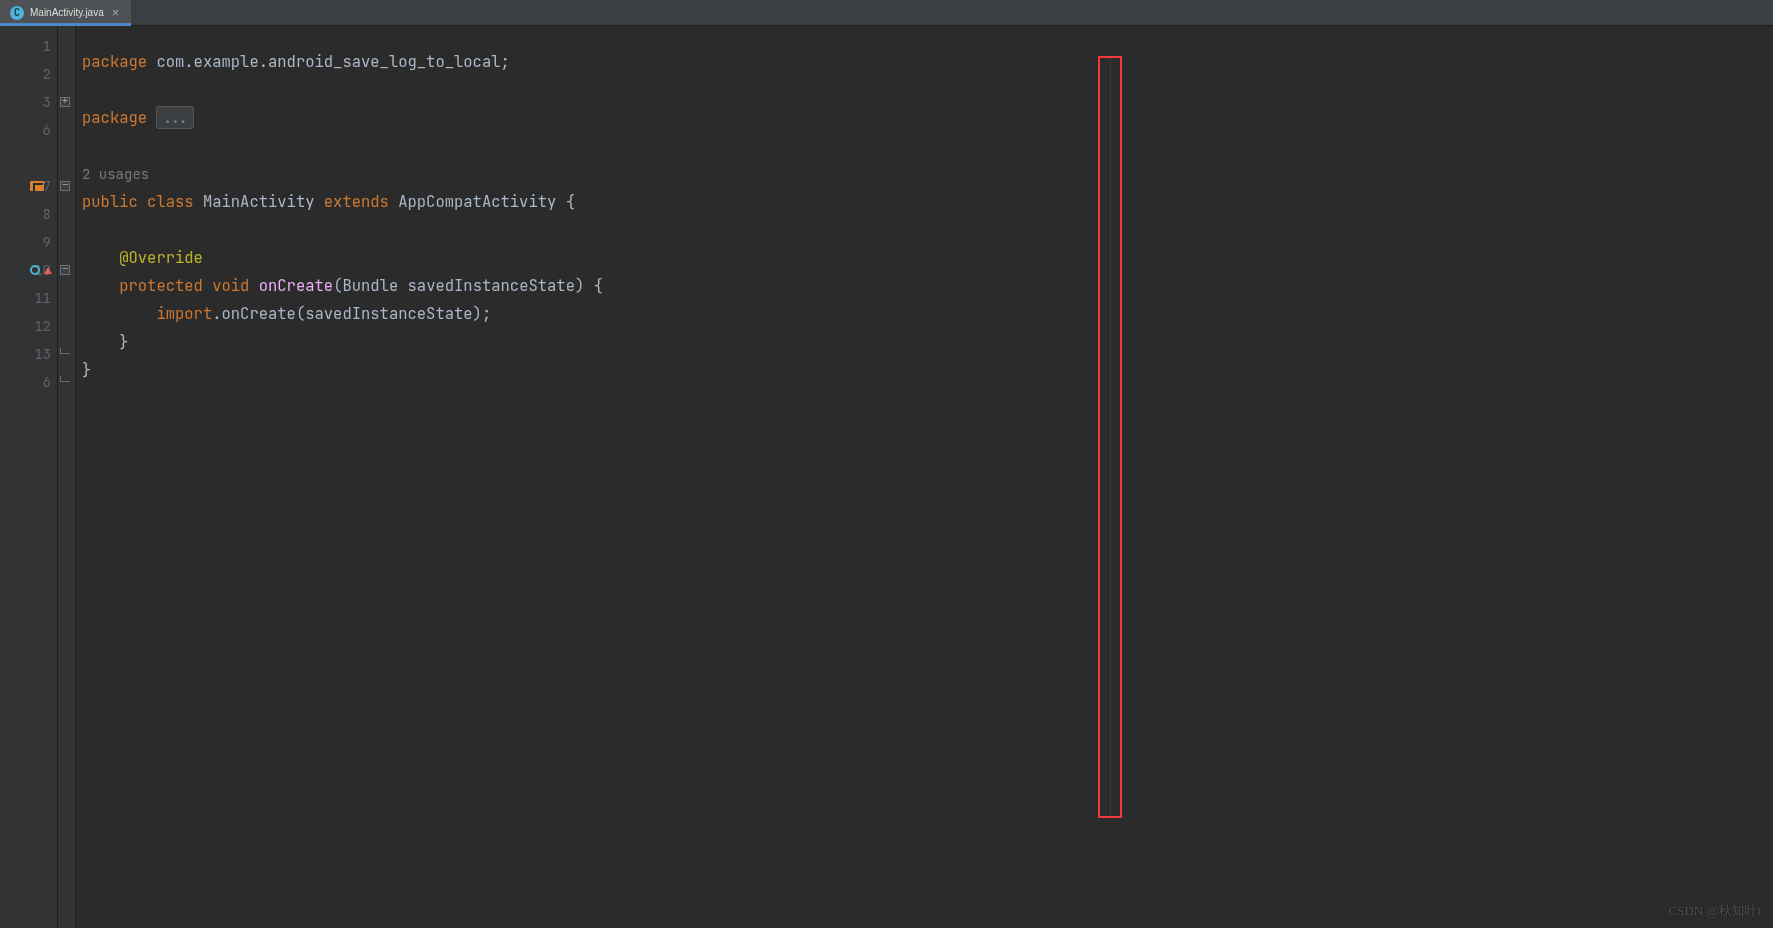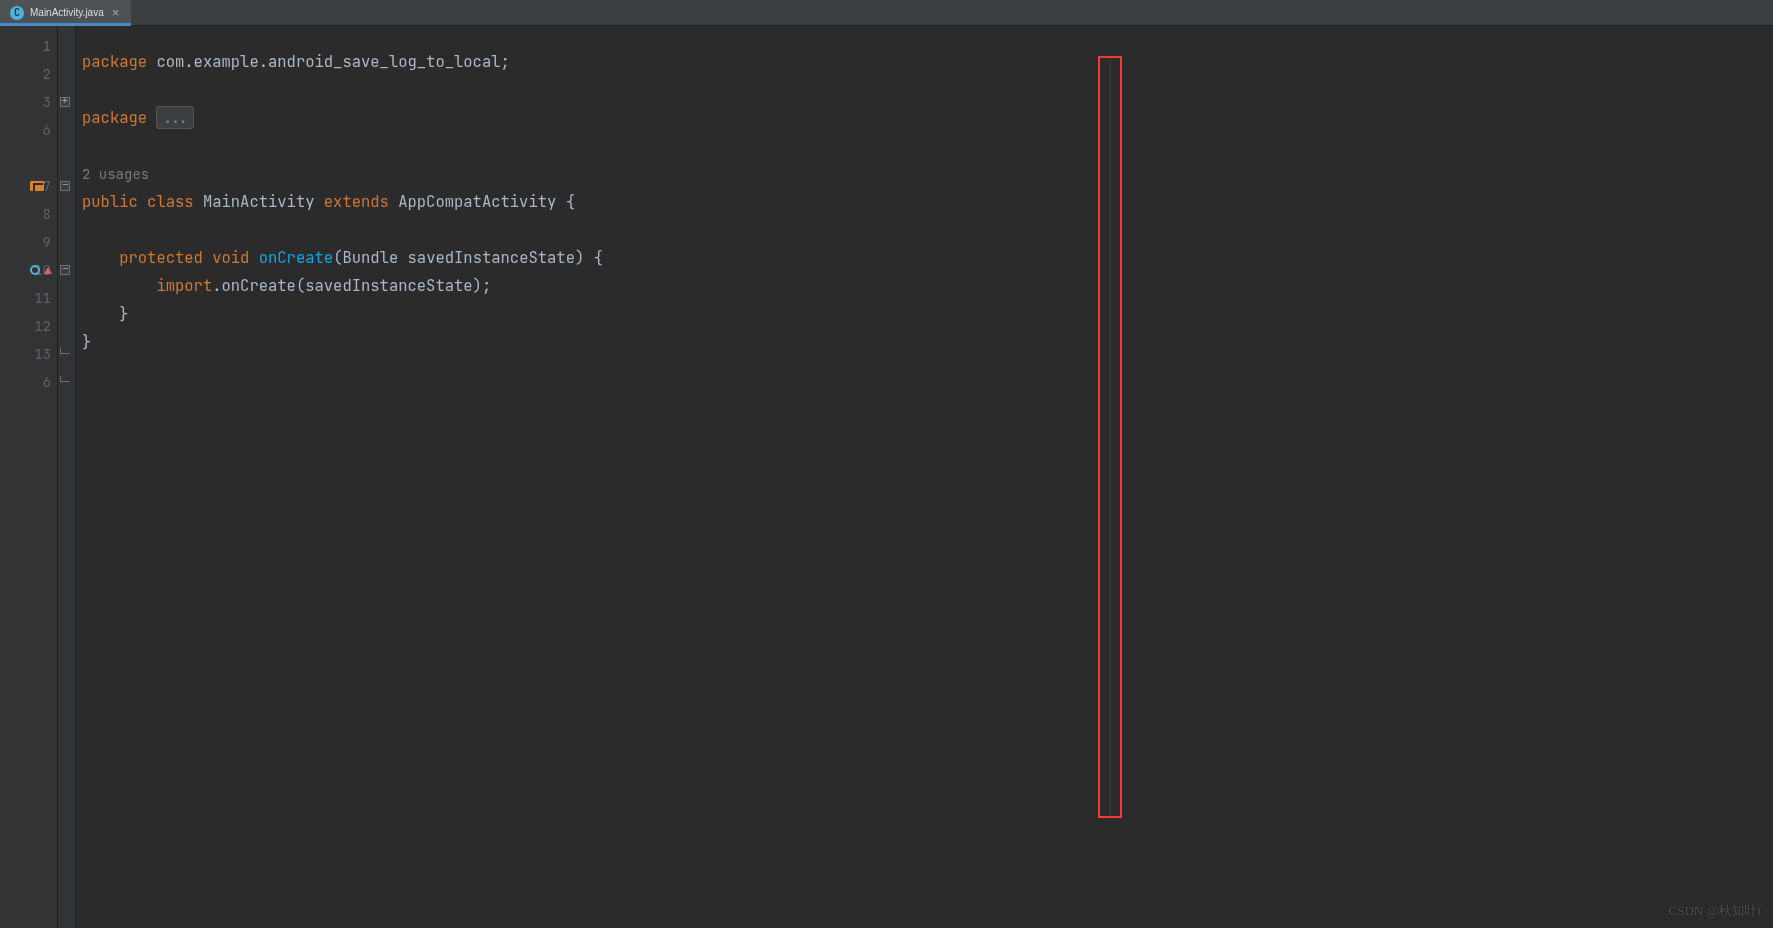--- a/index.html
+++ b/index.html
@@ -28,21 +28,21 @@
   .fold-mark.plus::before { content:"+"; position:absolute; left:1px; top:-3px; font-size:10px; color:#aaa; font-family:sans-serif;}
   .fold-mark.minus { border:1px solid #6e6e6e; background:#3c3f41; }
   .fold-mark.minus::before { content:"−"; position:absolute; left:1px; top:-4px; font-size:11px; color:#aaa; font-family:sans-serif;}
   .fold-mark.end { width:10px; height:6px; border-left:1px solid #6e6e6e; border-bottom:1px solid #6e6e6e; top:40%; }
   .code { flex:1; padding:22px 0 0 6px; font-family:"JetBrains Mono","Consolas",monospace; font-size:15.5px; position:relative; }
   .code .line { height:28px; line-height:28px; white-space:pre; }
   .code .line.current { background:#323232; }
   .kw { color:#cc7832; }
   .field { color:#9876aa; font-style:italic; }
   .ann { color:#bbb529; }
-  .func { color:#0ea5e9; }
+  .func { color:#f0abfc; }
   .hint { color:#787878; font-size:14px; }
   .fold-box { background:#3c3f41; border:1px solid #555; border-radius:3px; padding:0 4px; color:#808080; }
   .cursor { display:inline-block; width:1.5px; height:20px; background:#bbb; vertical-align:middle; margin-bottom:3px;}
   
   .right-marker { position:absolute; top:30px; width:24px; bottom:110px; border:2px solid #f23a3a; pointer-events:none; }
   .right-marker .inner-line { position:absolute; left:50%; top:0; bottom:0; width:1px; background:#3a3a3a; }
   
   .watermark { position:absolute; right:12px; bottom:8px; color:#6a6a6a; font-size:13px; font-family:Liberation Serif, serif; opacity:0.6; text-shadow:0 0 2px #000;}
 </style>
 </head>
@@ -114,20 +114,21 @@
     </div>
 
     <div class="code">
       <div class="line"><span class="kw">package </span><span>com.example.android_save_log_to_local;</span></div>
       <div class="line"></div>
       <div class="line"><span class="kw">package </span><span class="fold-box">...</span></div>
       <div class="line"></div>
       <div class="line"><span class="hint">2 usages</span></div>
       <div class="line"><span class="kw">public class </span><span>MainActivity </span><span class="kw">extends </span><span>AppCompatActivity </span><span>{</span></div>
       <div class="line"></div>
+      <div class="line">    <span class="ann">@Override</span></div>
       <div class="line">    <span class="kw">protected void </span><span class="func">onCreate</span><span>(Bundle savedInstanceState) {</span></div>
       <div class="line">        <span class="kw">import</span><span>.onCreate(savedInstanceState);</span></div>
       <div class="line">    <span>}</span></div>
       <div class="line"><span>}</span></div>
     </div>
 
     <div class="right-marker" style="left:1098px;">
       <div class="inner-line"></div>
     </div>
 

